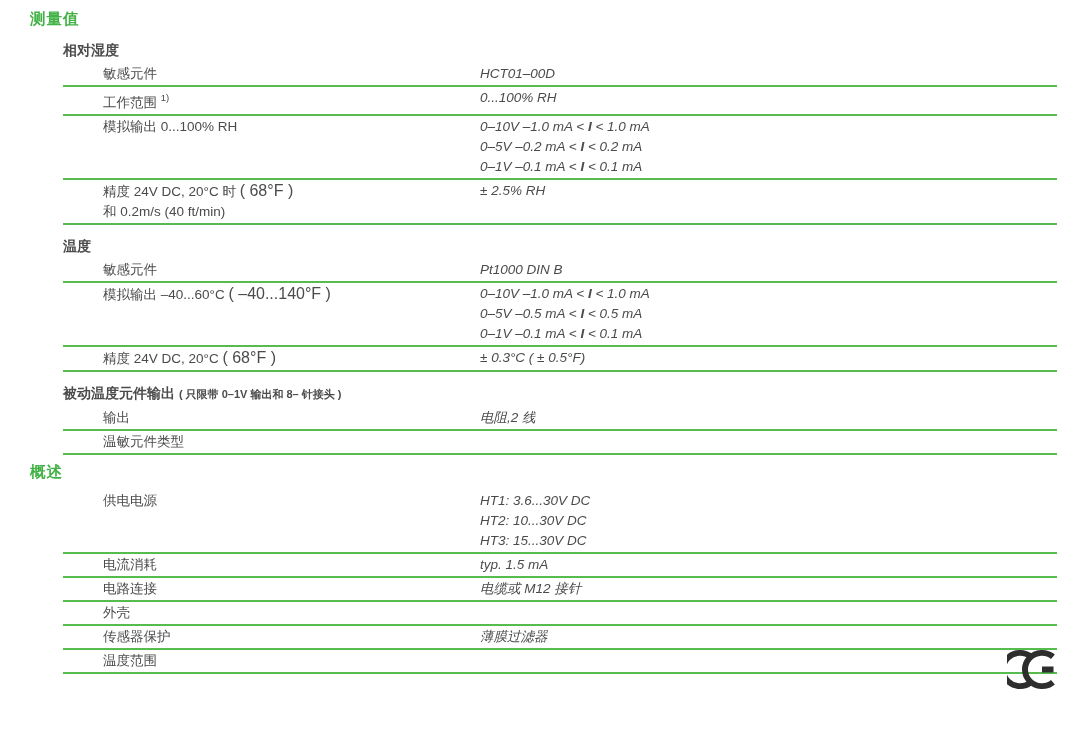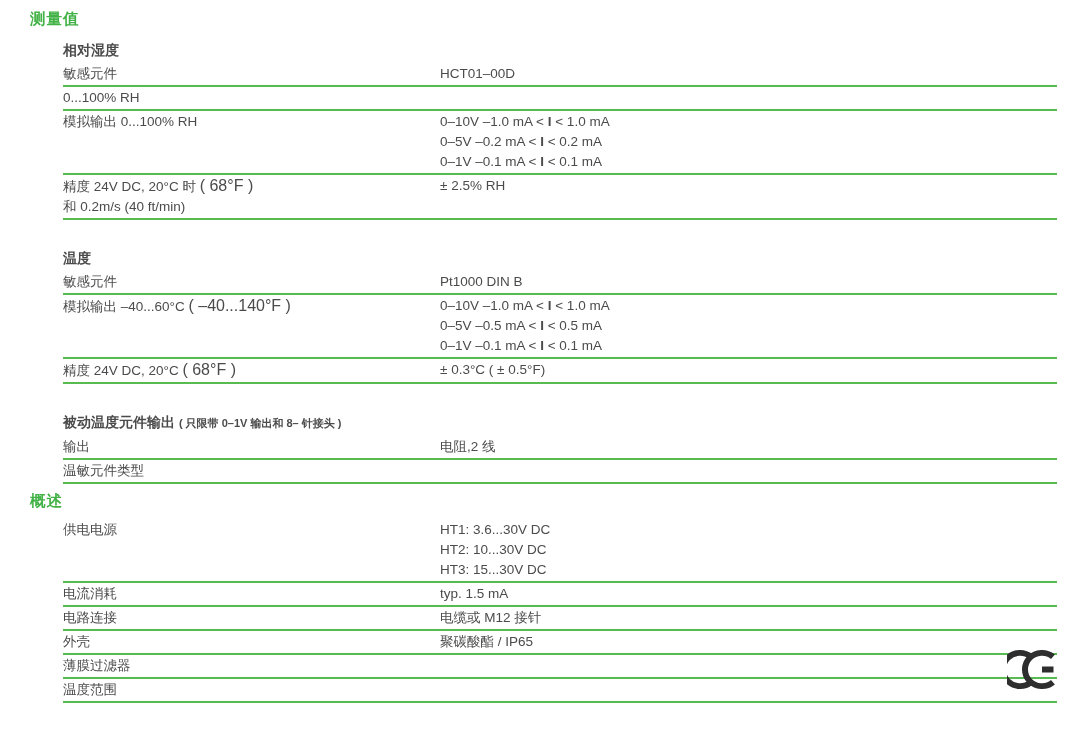--- a/index.html
+++ b/index.html
@@ -9,29 +9,29 @@
     color:var(--text,#4b4b4b);
   }
   .doc{position:relative;width:1077px;height:743px;box-sizing:border-box;padding-top:10px;}
   .section-heading{
     font-weight:bold;font-size:15.5px;line-height:18px;
     margin:0 0 9px 30px;letter-spacing:1px;color:var(--accent,#45b649);
   }
   .section-heading.mt{margin-top:8px;}
   .spec-table{margin-left:63px;width:994px;}
   .subsection-title{font-weight:bold;font-size:14px;line-height:20px;padding:3px 0;}
-  .subsection-title.gap-top{padding-top:28px;}
+  .subsection-title.gap-top{padding-top:11px;}
   .spec-row{
     display:flex;align-items:flex-start;
     border-bottom:2px solid var(--rule,#58bb50);
     padding:1px 0;
   }
   .cell-label{flex:0 0 377px;width:377px;}
-  .cell-value{flex:1 1 auto;}
-  .line{line-height:20px;min-height:20px;font-size:13.5px;white-space:nowrap;}
+  .cell-value{flex:1 1 auto;font-style:italic;}
+  .line{line-height:20px;min-height:20px;font-size:13.5px;white-space:nowrap;margin-left:40px;}
   .seg-small{font-size:16px;}
   .seg-smallbold{font-size:11px;font-weight:bold;}
   .seg-sup{font-size:9.5px;vertical-align:super;}
   .seg-bold{font-weight:bold;}
   .ce{position:absolute;top:649px;left:1007px;width:53px;height:41px;}
   .ce svg{display:block;width:100%;height:100%;}
   .ce path{fill:none;stroke:var(--ce,#2e2e2e);stroke-width:12;}
 </style>
 </head>
 <body>
@@ -50,20 +50,23 @@
       <div class="subsection-title"><span>相对湿度</span></div>
       <div class="spec-row">
         <div class="cell-label">
           <div class="line"><span>敏感元件</span></div>
         </div>
         <div class="cell-value">
           <div class="line"><span>HCT01–00D</span></div>
         </div>
       </div>
       <div class="spec-row">
+        <div class="cell-label">
+          <div class="line"><span>工作范围 </span><span class="seg-sup">1)</span></div>
+        </div>
         <div class="cell-value">
           <div class="line"><span>0...100% RH</span></div>
         </div>
       </div>
       <div class="spec-row">
         <div class="cell-label">
           <div class="line"><span>模拟输出 0...100% RH</span></div>
         </div>
         <div class="cell-value">
           <div class="line"><span>0–10V –1.0 mA &lt; </span><span class="seg-bold">I</span><span> &lt; 1.0 mA</span></div>
@@ -147,25 +150,25 @@
           <div class="line"><span>电路连接</span></div>
         </div>
         <div class="cell-value">
           <div class="line"><span>电缆或 M12 接针</span></div>
         </div>
       </div>
       <div class="spec-row">
         <div class="cell-label">
           <div class="line"><span>外壳</span></div>
         </div>
-        <div class="cell-value">
-          <div class="line"><span>聚碳酸酯 / IP65</span></div>
-        </div>
       </div>
       <div class="spec-row">
+        <div class="cell-label">
+          <div class="line"><span>传感器保护</span></div>
+        </div>
         <div class="cell-value">
           <div class="line"><span>薄膜过滤器</span></div>
         </div>
       </div>
       <div class="spec-row">
         <div class="cell-label">
           <div class="line"><span>温度范围</span></div>
         </div>
       </div>
     </div>

